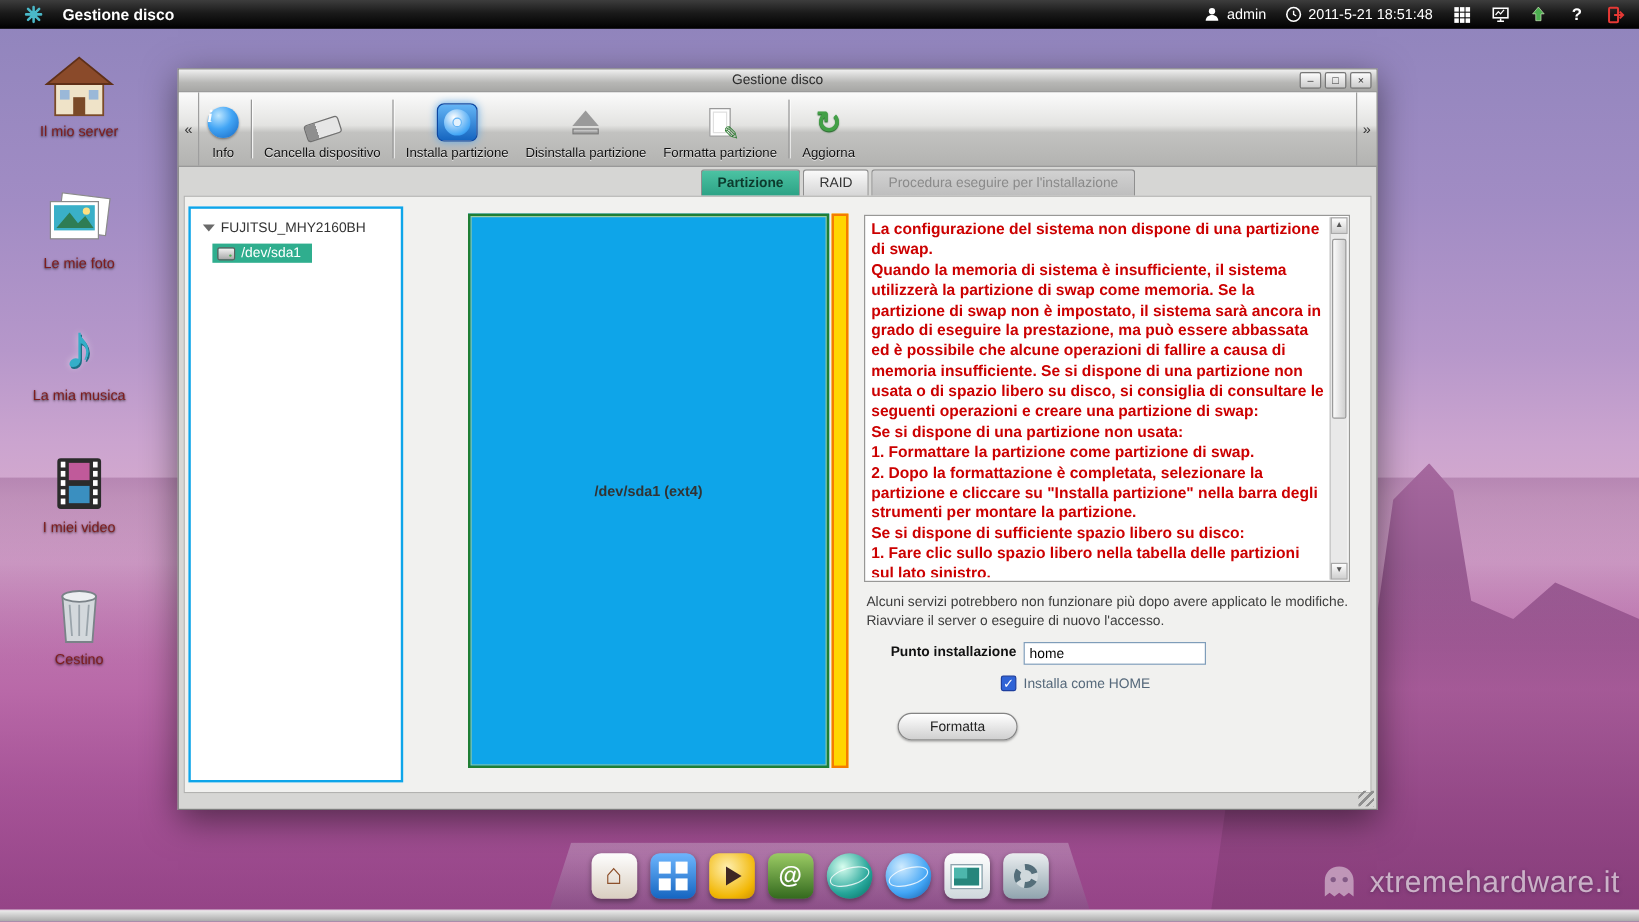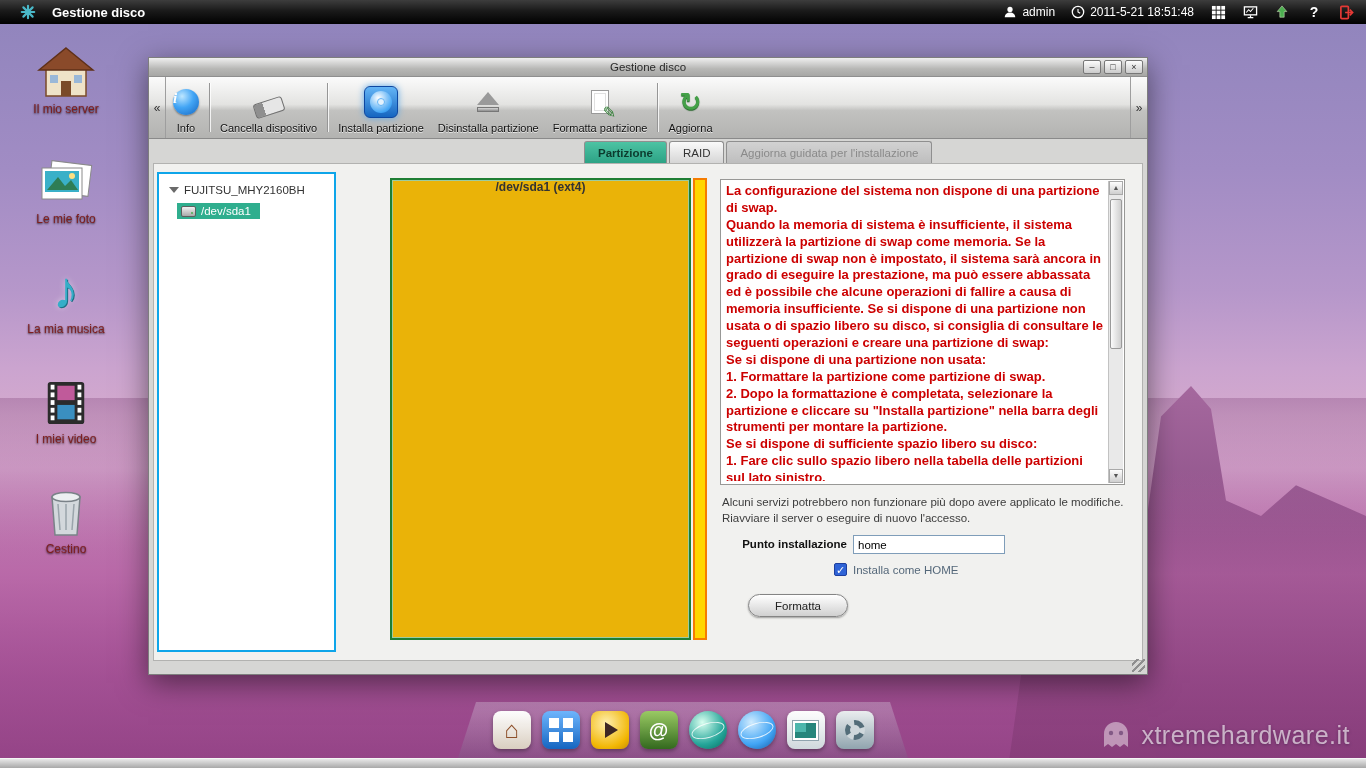--- a/index.html
+++ b/index.html
@@ -72,21 +72,21 @@
   .tab.dim{background:linear-gradient(180deg,#d2d2d2,#bdbdbd);color:#8a8a8a}
 
   .content{position:absolute;left:4px;top:105px;right:4px;bottom:13px;background:#f1f1ef;border:1px solid #b2b2b0}
   .tree{position:absolute;left:3px;top:8px;width:179px;height:480px;background:#fff;border:2px solid #0ea5e9}
   .trow1{display:flex;align-items:center;gap:5px;padding:10px 0 0 10px;font-size:11.5px;color:#333}
   .tri{width:0;height:0;border-left:5px solid transparent;border-right:5px solid transparent;border-top:6px solid #6a6a6a;cursor:pointer}
   .trow2{margin:7px 0 0 18px;display:inline-flex;align-items:center;gap:5px;background:#2fae8e;color:#fff;font-size:11.5px;padding:2px 9px 2px 4px;cursor:pointer}
   .hdd{width:15px;height:11px;border-radius:2px;background:linear-gradient(180deg,#f2f2f2,#a9a9a9);border:1px solid #5f5f5f;position:relative}
   .hdd::after{content:"";position:absolute;right:2px;bottom:2px;width:2px;height:2px;background:#4caf50;border-radius:50%}
 
-  .pgreen{position:absolute;left:236px;top:14px;width:301px;height:462px;background:#eab308;border:2px solid #1e7e34;box-shadow:inset 0 0 0 1px #9ccc9f;display:flex;justify-content:center;cursor:pointer}
+  .pgreen{position:absolute;left:236px;top:14px;width:301px;height:462px;background:#0ea5e9;border:2px solid #1e7e34;box-shadow:inset 0 0 0 1px #9ccc9f;display:flex;align-items:center;justify-content:center;cursor:pointer}
   .plabel{font-size:12px;font-weight:bold;color:#333}
   .pyellow{position:absolute;left:539px;top:14px;width:14px;height:462px;background:#ffd600;border:2px solid #f57c00;cursor:pointer}
 
   .infopanel{position:absolute;left:566px;top:15px;width:405px;height:306px;background:#fff;border:1px solid #989896}
   .info-text{position:absolute;left:5px;top:3px;right:20px;bottom:3px;overflow:hidden;white-space:pre-wrap;color:#cc0000;font-weight:bold;font-size:13px;line-height:1.3}
   .sb{position:absolute;top:1px;right:1px;bottom:1px;width:15px;background:#e9e9e9;border-left:1px solid #c2c2c2}
   .sb-btn{position:absolute;left:0;right:0;height:14px;background:linear-gradient(180deg,#fdfdfd,#cfcfcf);border:1px solid #a9a9a9;text-align:center;color:#555;cursor:pointer}
   .sb-btn::after{font-size:7px;line-height:12px;display:block}
   .sb-btn.up{top:0} .sb-btn.up::after{content:"▲"}
   .sb-btn.down{bottom:0} .sb-btn.down::after{content:"▼"}
@@ -317,21 +317,21 @@
   </div>
 
   <div class="tabstrip">
     <div class="tab active">
         <span>Partizione</span>
       </div>
     <div class="tab">
         <span>RAID</span>
       </div>
     <div class="tab dim">
-        <span>Aggiorna guidata per l'installazione</span>
+        <span>Procedura eseguire per l'installazione</span>
       </div>
   </div>
 
   <div class="content">
     <div class="tree">
       <div class="trow1">
         <span class="tri"></span>
         <span>FUJITSU_MHY2160BH</span>
       </div>
       <div class="trow2">

